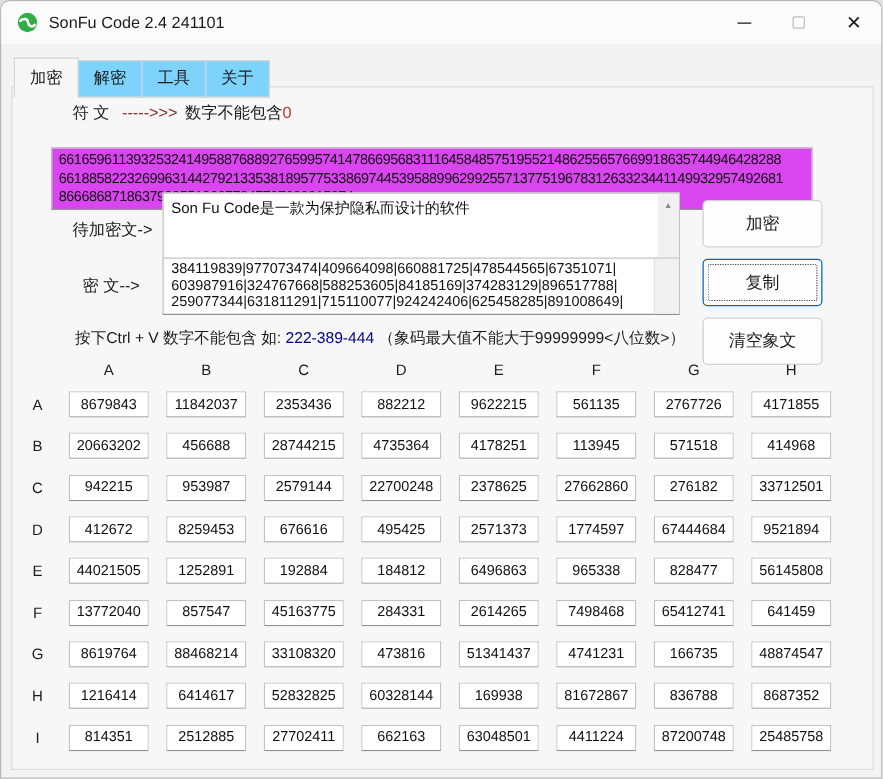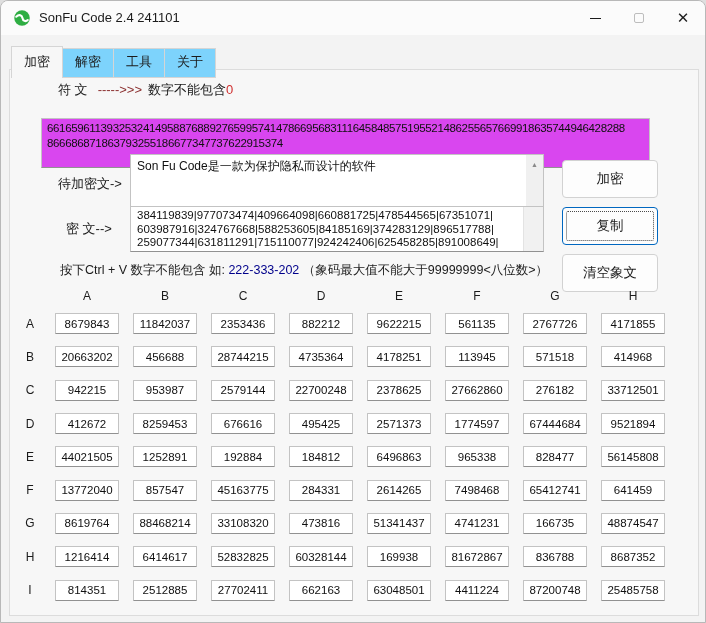--- a/index.html
+++ b/index.html
@@ -89,20 +89,21 @@
   </div>
 
   <div class="panel">
 
     <div class="runes-row">
       <span>符 文</span><span class="arrow">-----&gt;&gt;&gt;</span><span>数字不能包含</span><span class="zero">0</span>
     </div>
 
     <div class="runes-box">
       <div class="line">661659611393253241495887688927659957414786695683111645848575195521486255657669918635744946428288</div>
+      <div class="line">661885822326996314427921335381895775338697445395889962992557137751967831263323441149932957492681</div>
       <div class="line">866686871863793255186677347737622915374</div>
     </div>
 
     <div class="plain-label">待加密文-&gt;</div>
     <div class="plain-box">
       <div class="plain-text">Son Fu Code是一款为保护隐私而设计的软件</div>
       <div class="vscroll">
         <div class="arr up">▲</div>
         <div class="arr down">▼</div>
       </div>
@@ -114,21 +115,21 @@
       <div class="line">603987916|324767668|588253605|84185169|374283129|896517788|</div>
       <div class="line">259077344|631811291|715110077|924242406|625458285|891008649|</div>
       <div class="cipher-scroll"></div>
     </div>
 
     <button class="side-btn btn-encrypt">加密</button>
     <button class="side-btn btn-copy">复制</button>
     <button class="side-btn btn-clear">清空象文</button>
 
     <div class="hint">
-      <span>按下Ctrl + V 数字不能包含 如: </span><span class="code">222-333-202</span><span> （象码最大值不能大于99999999&lt;八位数&gt;）</span>
+      <span>按下Ctrl + V 数字不能包含 如: </span><span class="code">222-389-444</span><span> （象码最大值不能大于99999999&lt;八位数&gt;）</span>
     </div>
 
     <div class="grid">
       <div class="gh"></div>
       <div class="gh">A</div>
       <div class="gh">B</div>
       <div class="gh">C</div>
       <div class="gh">D</div>
       <div class="gh">E</div>
       <div class="gh">F</div>

